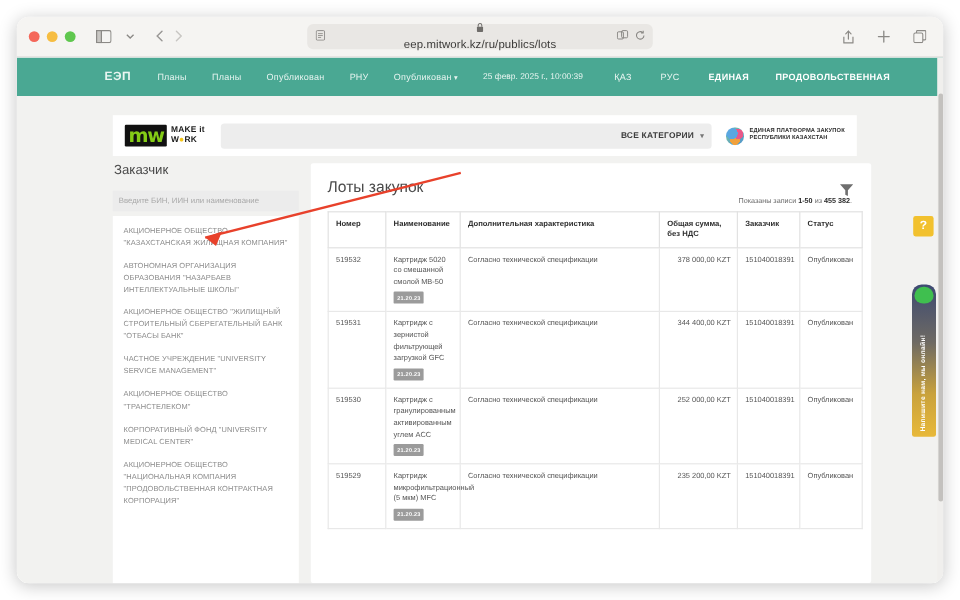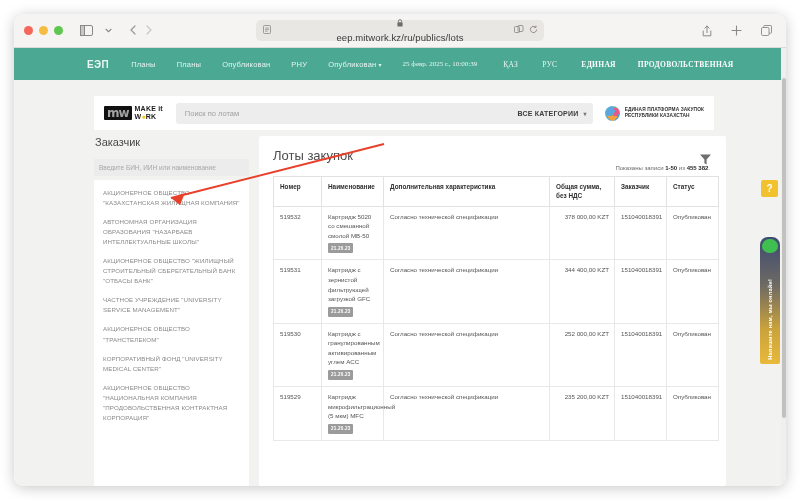--- a/index.html
+++ b/index.html
@@ -91,21 +91,21 @@
     color: #ffffff;
     position: relative;
   }
   #nav-left { display: flex; align-items: center; gap: 0; margin-left: 73px; }
   #brand { font-size: 10px; font-weight: 700; letter-spacing: 0.4px; color: #eaf6f2; margin-right: 22px; }
   .nav-link {
     font-size: 7.5px; color: #e6f4f0; margin-right: 21px; white-space: nowrap;
     letter-spacing: 0.2px;
   }
   .nav-link .caret { font-size: 6px; margin-left: 2px; }
-  #nav-right { display: flex; align-items: center; margin-left: auto; margin-right: 119px; gap: 0; font-family: Liberation Serif, serif; }
+  #nav-right { display: flex; align-items: center; margin-left: auto; margin-right: 119px; gap: 0; }
   #nav-datetime { font-size: 7px; color: #eaf6f2; margin-right: 26px; white-space: nowrap; }
   .nav-lang { font-size: 7.5px; color: #eaf6f2; margin-right: 24px; letter-spacing: 0.3px; }
   .nav-auth { font-size: 7.5px; color: #ffffff; font-weight: 600; margin-right: 22px; letter-spacing: 0.3px; white-space: nowrap; }
   .nav-auth:last-child { margin-right: 0; }
 
   
   #content-area {
     background: #f2f2f0;
     height: 406px;
     position: relative;
@@ -119,22 +119,22 @@
     background: #ffffff;
     display: flex; align-items: center;
     padding: 0 10px;
   }
   #logo {
     display: flex; align-items: center;
     gap: 3px;
     margin-right: 13px;
   }
   #logo-mark {
-    background: #111; color: #a3a3a3;
-    font-size: 12px; font-weight: 800;
+    background: #111; color: #84cc16;
+    font-size: 16px; font-weight: 800;
     padding: 1px 3px; line-height: 1.05;
     letter-spacing: -1px;
     border-radius: 1px;
     font-family: "DejaVu Sans", sans-serif;
   }
   #logo-text { font-size: 7px; font-weight: 800; line-height: 1.08; color: #1a1a1a; letter-spacing: 0.2px; }
   #logo-text .k { color: #f5c518; }
 
   #search-box {
     flex: 1;
@@ -437,21 +437,20 @@
       <div id="header-band">
         <div id="logo">
           <span id="logo-mark">mw</span>
           <span id="logo-text">
             <span>MAKE it</span><br>
             <span><span>W</span><span class="k">●</span><span>RK</span></span>
           </span>
         </div>
 
         <div id="search-box">
-          <input id="search-input" type="text" placeholder="Поиск по лотам" style="">
           <span id="category-select">
             <span>ВСЕ КАТЕГОРИИ</span>
             <span class="caret">▾</span>
           </span>
         </div>
 
         <div id="platform-badge">
           <span id="platform-logo"></span>
           <span id="platform-text">
             <span>ЕДИНАЯ ПЛАТФОРМА ЗАКУПОК</span><br>

